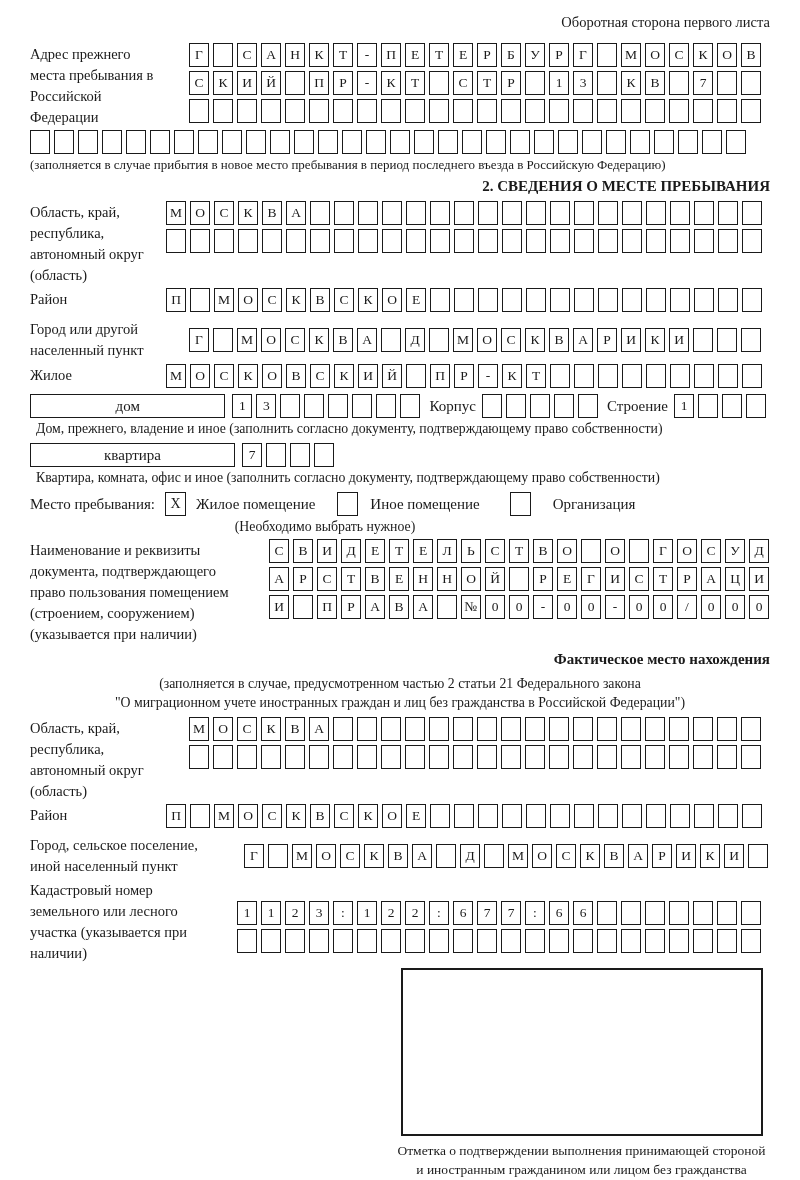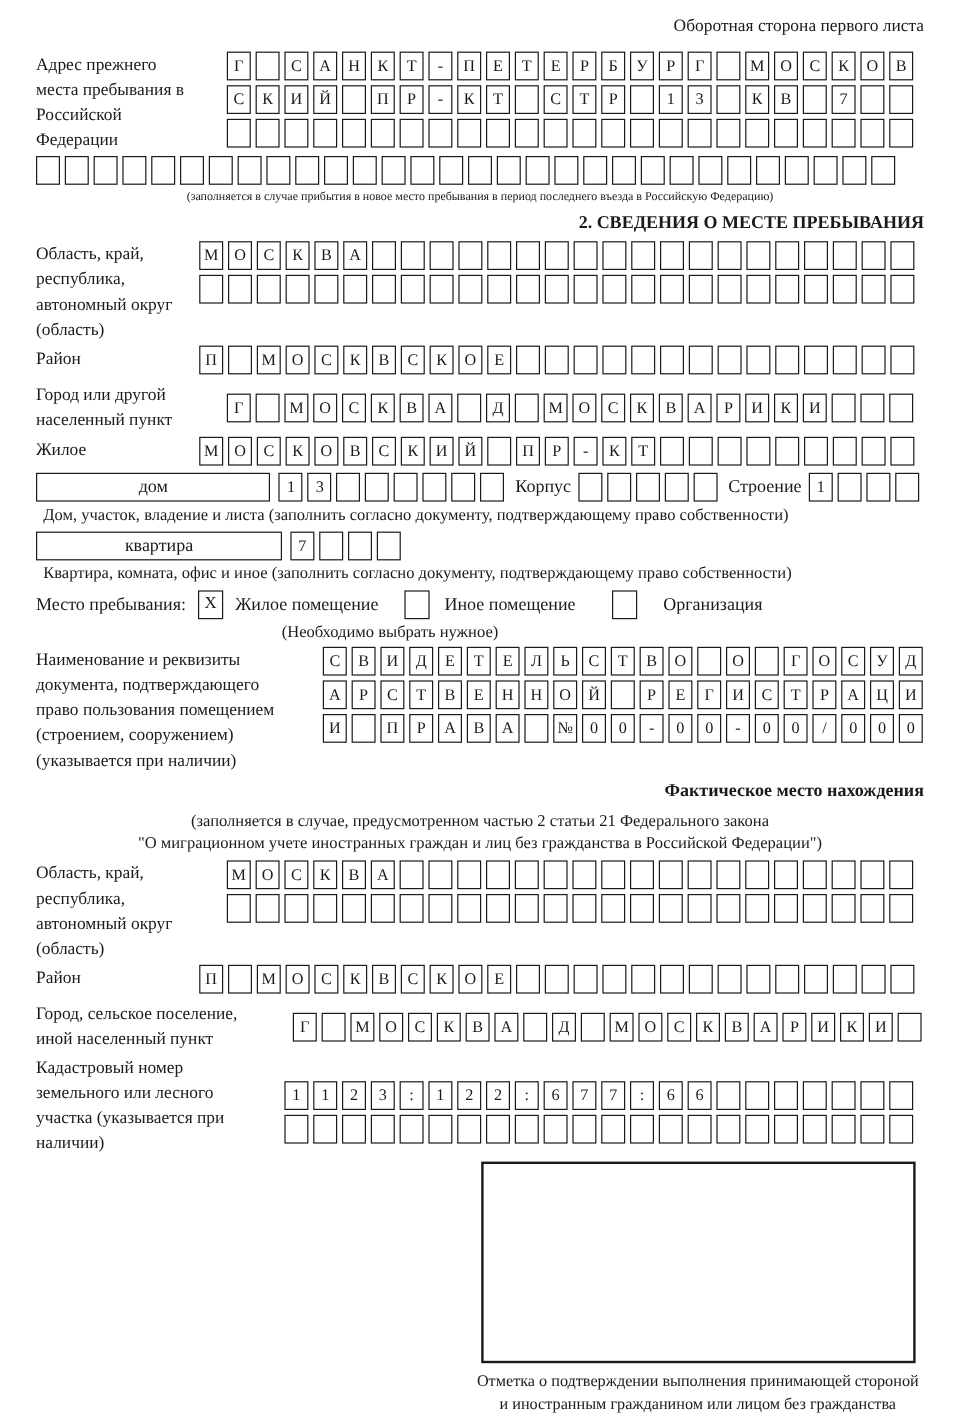--- a/index.html
+++ b/index.html
@@ -22,21 +22,21 @@
 
   .cellrow{display:flex;margin-bottom:4px;height:24px;}
   .cell{
     box-sizing:border-box;flex:0 0 20px;width:20px;height:24px;margin-right:4px;
     border:1.5px solid #1a1a1a;display:flex;align-items:center;justify-content:center;
     font-size:13.5px;line-height:1;
   }
   .rows .cellrow:last-child{margin-bottom:0;}
 
   .fullrow{margin:2px 0 2px 0;}
-  .note{font-size:10px;text-align:center;line-height:18px;margin-bottom:4px;}
+  .note{font-size:13px;line-height:18px;margin-bottom:4px;}
   .note-left{font-size:13.8px;text-align:left;line-height:18px;margin:1px 0 5px 6px;}
 
   .sec-title{font-weight:bold;font-size:15px;text-align:right;margin:4px 0 6px 0;}
 
   .house-row,.apt-row{display:flex;align-items:flex-start;margin-bottom:2px;}
   .typebox{
     box-sizing:border-box;border:1.5px solid #1a1a1a;height:24px;
     display:flex;align-items:center;justify-content:center;font-size:15px;
   }
   .typebox.dom{width:202px;margin-right:7px;}
@@ -360,21 +360,21 @@
         <span class="cell"></span>
       </div>
     <div class="inline-lbl">Строение</div>
     <div class="cellrow" style="margin-bottom:0;">
         <span class="cell">1</span>
         <span class="cell"></span>
         <span class="cell"></span>
         <span class="cell"></span>
       </div>
   </div>
-  <div class="note-left">Дом, участок, владение и листа (заполнить согласно документу, подтверждающему право собственности)</div>
+  <div class="note-left">Дом, прежнего, владение и иное (заполнить согласно документу, подтверждающему право собственности)</div>
 
   <div class="apt-row">
     <div class="typebox kv">квартира</div>
     <div class="cellrow" style="margin-bottom:0;">
         <span class="cell">7</span>
         <span class="cell"></span>
         <span class="cell"></span>
         <span class="cell"></span>
       </div>
   </div>

